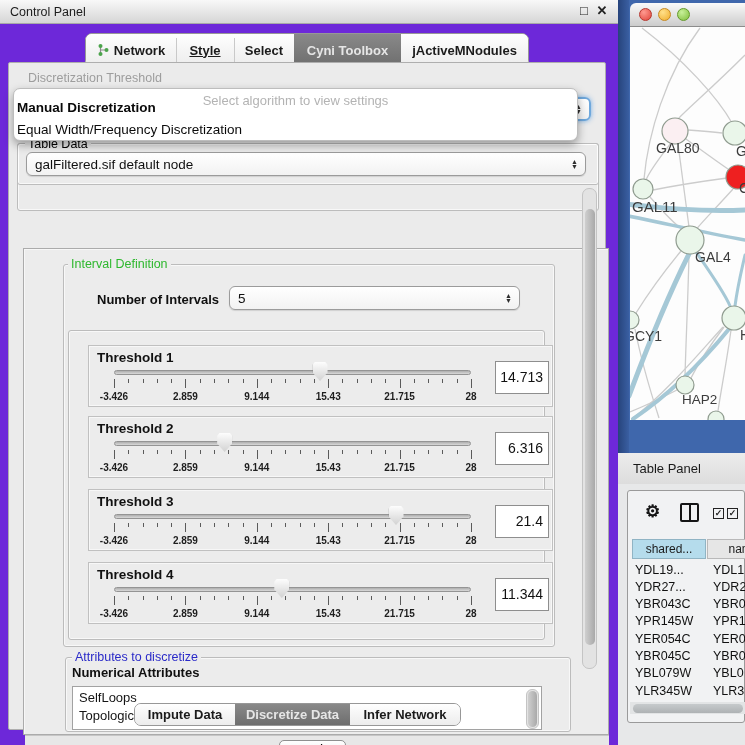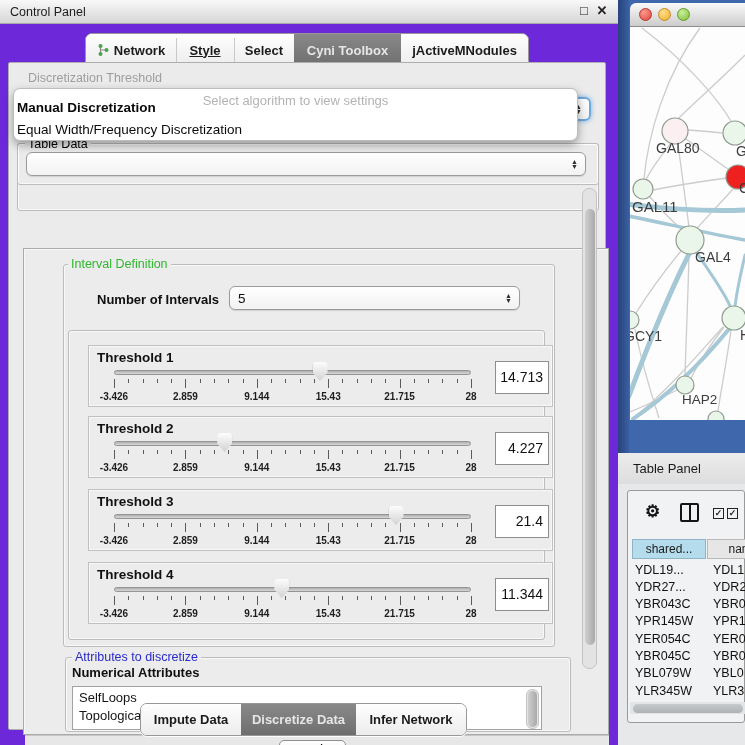--- a/index.html
+++ b/index.html
@@ -144,20 +144,21 @@
 
     <div class="group" style="left:8px; top:80px; width:582px; height:68px;"></div>
     <span class="legend dim" style="left:16px; top:8px;">Discretization Threshold</span>
     <div class="combo focus" style="left:16px; top:34px; width:566px; height:24px;">
       <span class="spin">▲<br>▼</span>
     </div>
 
     <div class="group" style="left:8px; top:80px; width:582px; height:42px;" id="g-tabledata"></div>
     <span class="legend" style="left:16px; top:74px;">Table Data</span>
     <div class="combo" style="left:17px; top:89px; width:560px; height:24px;">
+      <span>galFiltered.sif default node</span>
       <span class="spin">▲<br>▼</span>
     </div>
 
     <div class="scrollarea">
 
       <div class="group" style="left:39px; top:15px; width:492px; height:383px;"></div>
       <span class="legend on-gray green" style="left:44px; top:8px; background:#ececec;">Interval Definition</span>
 
       <span style="position:absolute; left:73px; top:43px; font-size:13px; font-weight:700; color:#101010;">Number of Intervals</span>
       <div class="combo" style="left:205px; top:37px; width:291px; height:24px;">
@@ -235,21 +236,21 @@
             <div class="tick" style="left: 353.44px; height: 4px;"></div>
             <div class="tick" style="left: 367.72px; height: 4px;"></div>
             <div class="tick" style="left: 382px; height: 9px;"></div>
             <div class="tick-label" style="left: 0px;">-3.426</div>
             <div class="tick-label" style="left: 71.4px;">2.859</div>
             <div class="tick-label" style="left: 142.8px;">9.144</div>
             <div class="tick-label" style="left: 214.2px;">15.43</div>
             <div class="tick-label" style="left: 285.6px;">21.715</div>
             <div class="tick-label" style="left: 357px;">28</div>
             <div class="thumb" style="left: 128.169px;"></div>
-            <div class="val-box">4.227</div>
+            <div class="val-box">6.316</div>
           </div>
           <div class="th-panel" style="top: 240px;">
             <div class="th-title">Threshold 3</div>
             <div class="track"></div>
             <div class="tick" style="left: 25px; height: 9px;"></div>
             <div class="tick" style="left: 39.28px; height: 4px;"></div>
             <div class="tick" style="left: 53.56px; height: 4px;"></div>
             <div class="tick" style="left: 67.84px; height: 4px;"></div>
             <div class="tick" style="left: 82.12px; height: 4px;"></div>
             <div class="tick" style="left: 96.4px; height: 9px;"></div>
@@ -345,21 +346,21 @@
     </div>
 
   </div>
 
   <div class="popup">
     <div class="hint">Select algorithm to view settings</div>
     <div class="opt b" style="top:11px;">Manual Discretization</div>
     <div class="opt" style="top:33px;">Equal Width/Frequency Discretization</div>
   </div>
 
-  <div class="seg-control" style="left:140px; top:703px; height:33px;" id="bottom-tabs">
+  <div class="seg-control" style="left:134px; top:703px; height:23px;" id="bottom-tabs">
       <div class="seg" style="width: 100px;">
         <span>Impute Data</span>
       </div>
       <div class="seg sel" style="width: 115px;">
         <span>Discretize Data</span>
       </div>
       <div class="seg" style="width: 110px;">
         <span>Infer Network</span>
       </div>
     </div>

